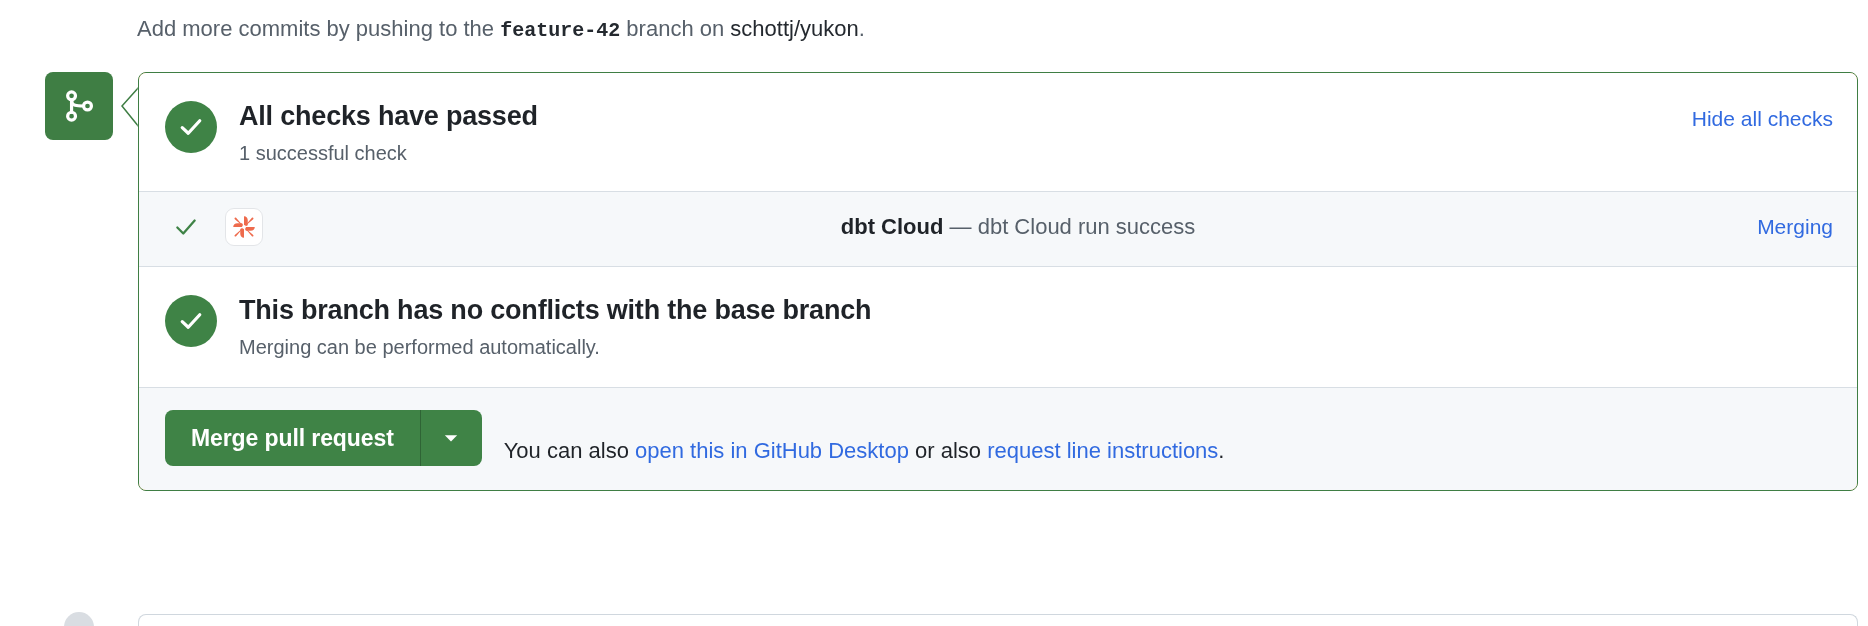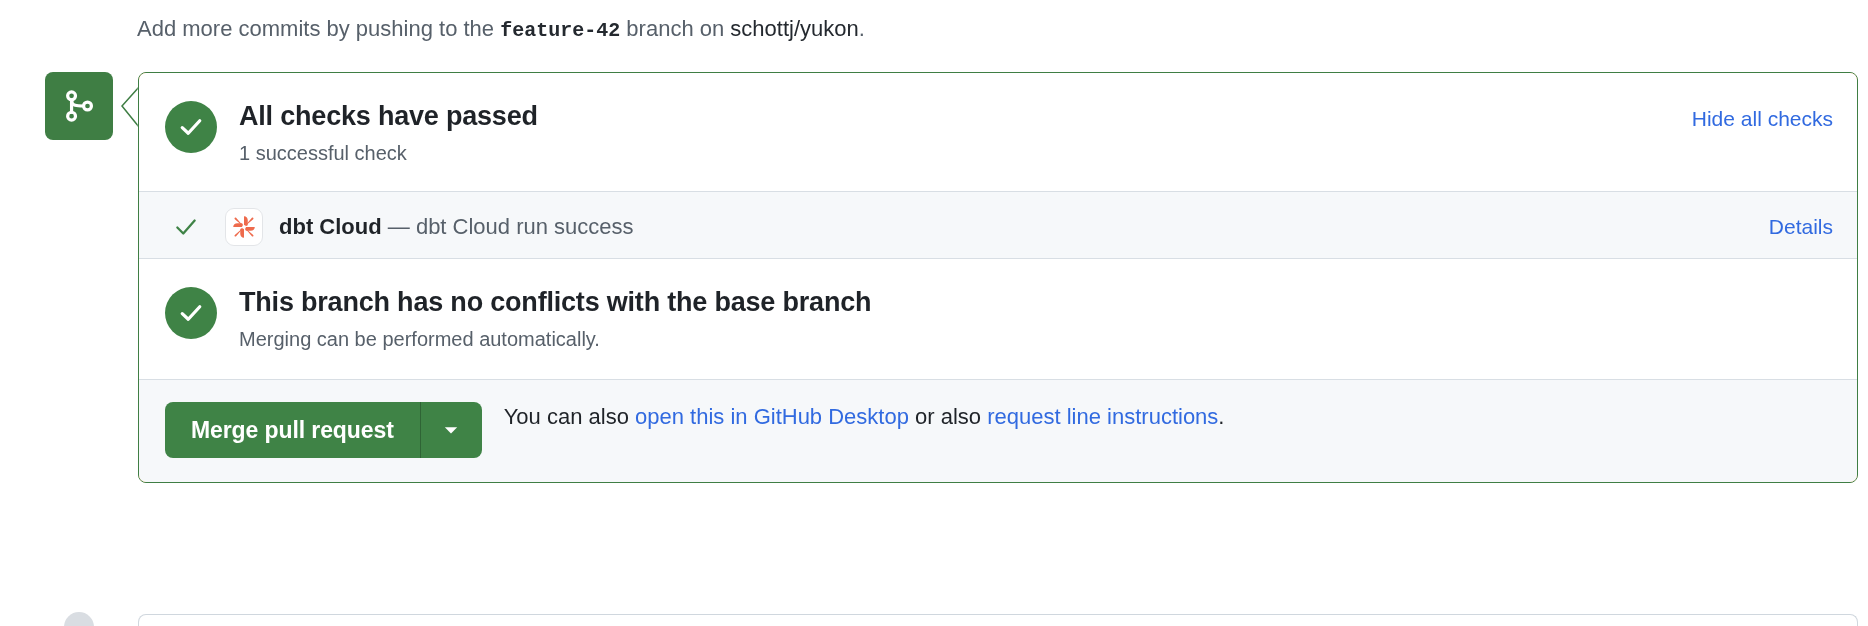--- a/index.html
+++ b/index.html
@@ -123,23 +123,24 @@
     flex: 0 0 auto;
     margin-top: 8px;
     cursor: pointer;
   }
 
   
   .check-row {
     background: #f6f8fa;
     border-top: 1px solid #d8dee4;
     border-bottom: 1px solid #d8dee4;
-    padding: 16px 24px 12px 26px;
-    display: flex;
-    align-items: center;
+    padding: 16px 24px 20px 26px;
+    display: flex;
+    align-items: center;
+    text-align: center;
   }
   .check-tick {
     width: 34px;
     flex: 0 0 auto;
     display: flex;
     align-items: center;
     justify-content: flex-start;
     margin-left: 8px;
   }
   .dbt-logo {
@@ -185,21 +186,21 @@
     align-items: flex-start;
     background: #ffffff;
     border-bottom: 1px solid #d8dee4;
   }
 
   
   .merge-footer {
     background: #f6f8fa;
     padding: 22px 24px 24px 26px;
     display: flex;
-    align-items: flex-start;
+    align-items: flex-end;
   }
   .merge-btn-group {
     display: flex;
     align-items: stretch;
     flex: 0 0 auto;
   }
   .merge-btn {
     background: #3f8346;
     color: #ffffff;
     font-size: 23px;
@@ -319,21 +320,21 @@
         <path d="M27.5 16 C27.5 18.6 25.8 20 23 20 L18 20 L16 16 Z" fill="#ee6b4d"></path>
         <path d="M4.5 16 C4.5 13.4 6.2 12 9 12 L14 12 L16 16 Z" fill="#ee6b4d"></path>
         <circle cx="16" cy="16" r="2.1" fill="#ffffff"></circle>
       </svg>
     </div>
     <div class="check-label">
       <span class="name">dbt Cloud</span>
       <span class="dash">—</span>
       <span class="desc">dbt Cloud run success</span>
     </div>
-    <div class="details-link">Details</div>
+    <div class="details-link">Merging</div>
   </div>
 
   <div class="section conflicts">
     <div class="status-circle">
       <svg width="30" height="30" viewBox="0 0 24 24" fill="none">
         <path d="M5 12.5 L9.8 17 L19 7" stroke="#ffffff" stroke-width="2.6" stroke-linecap="round" stroke-linejoin="round"></path>
       </svg>
     </div>
     <div class="summary-text">
       <div class="summary-title">This branch has no conflicts with the base branch</div>

